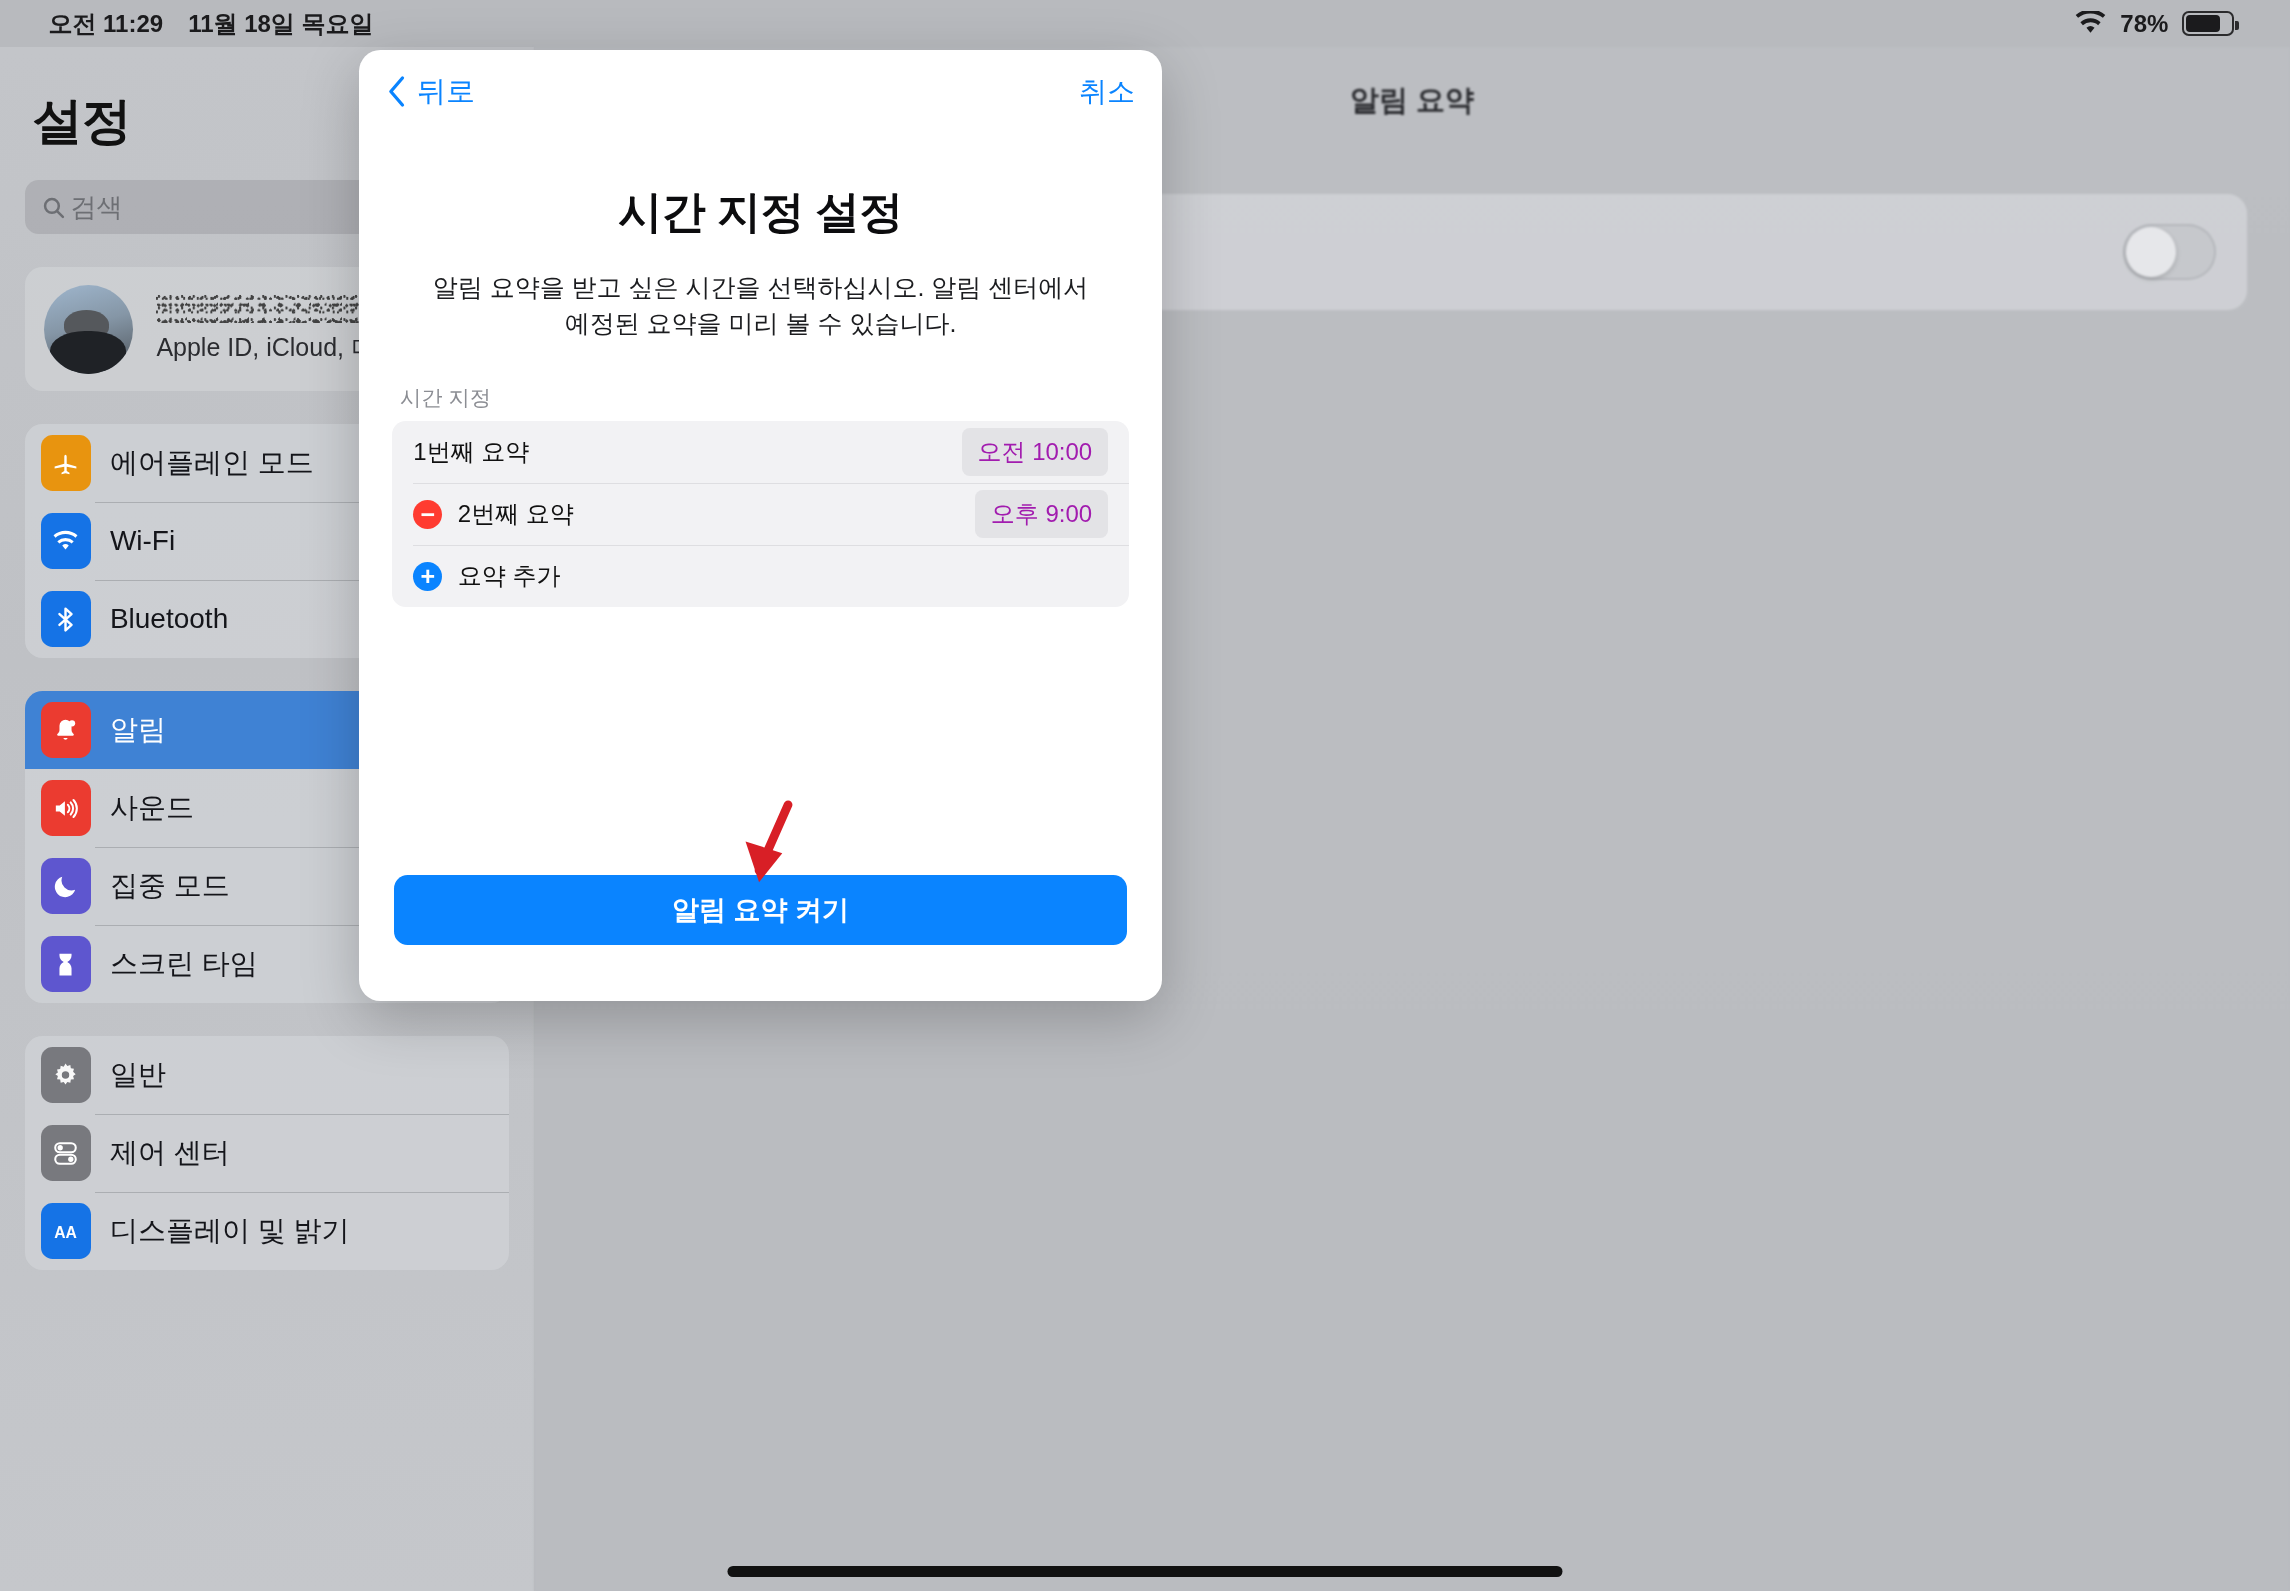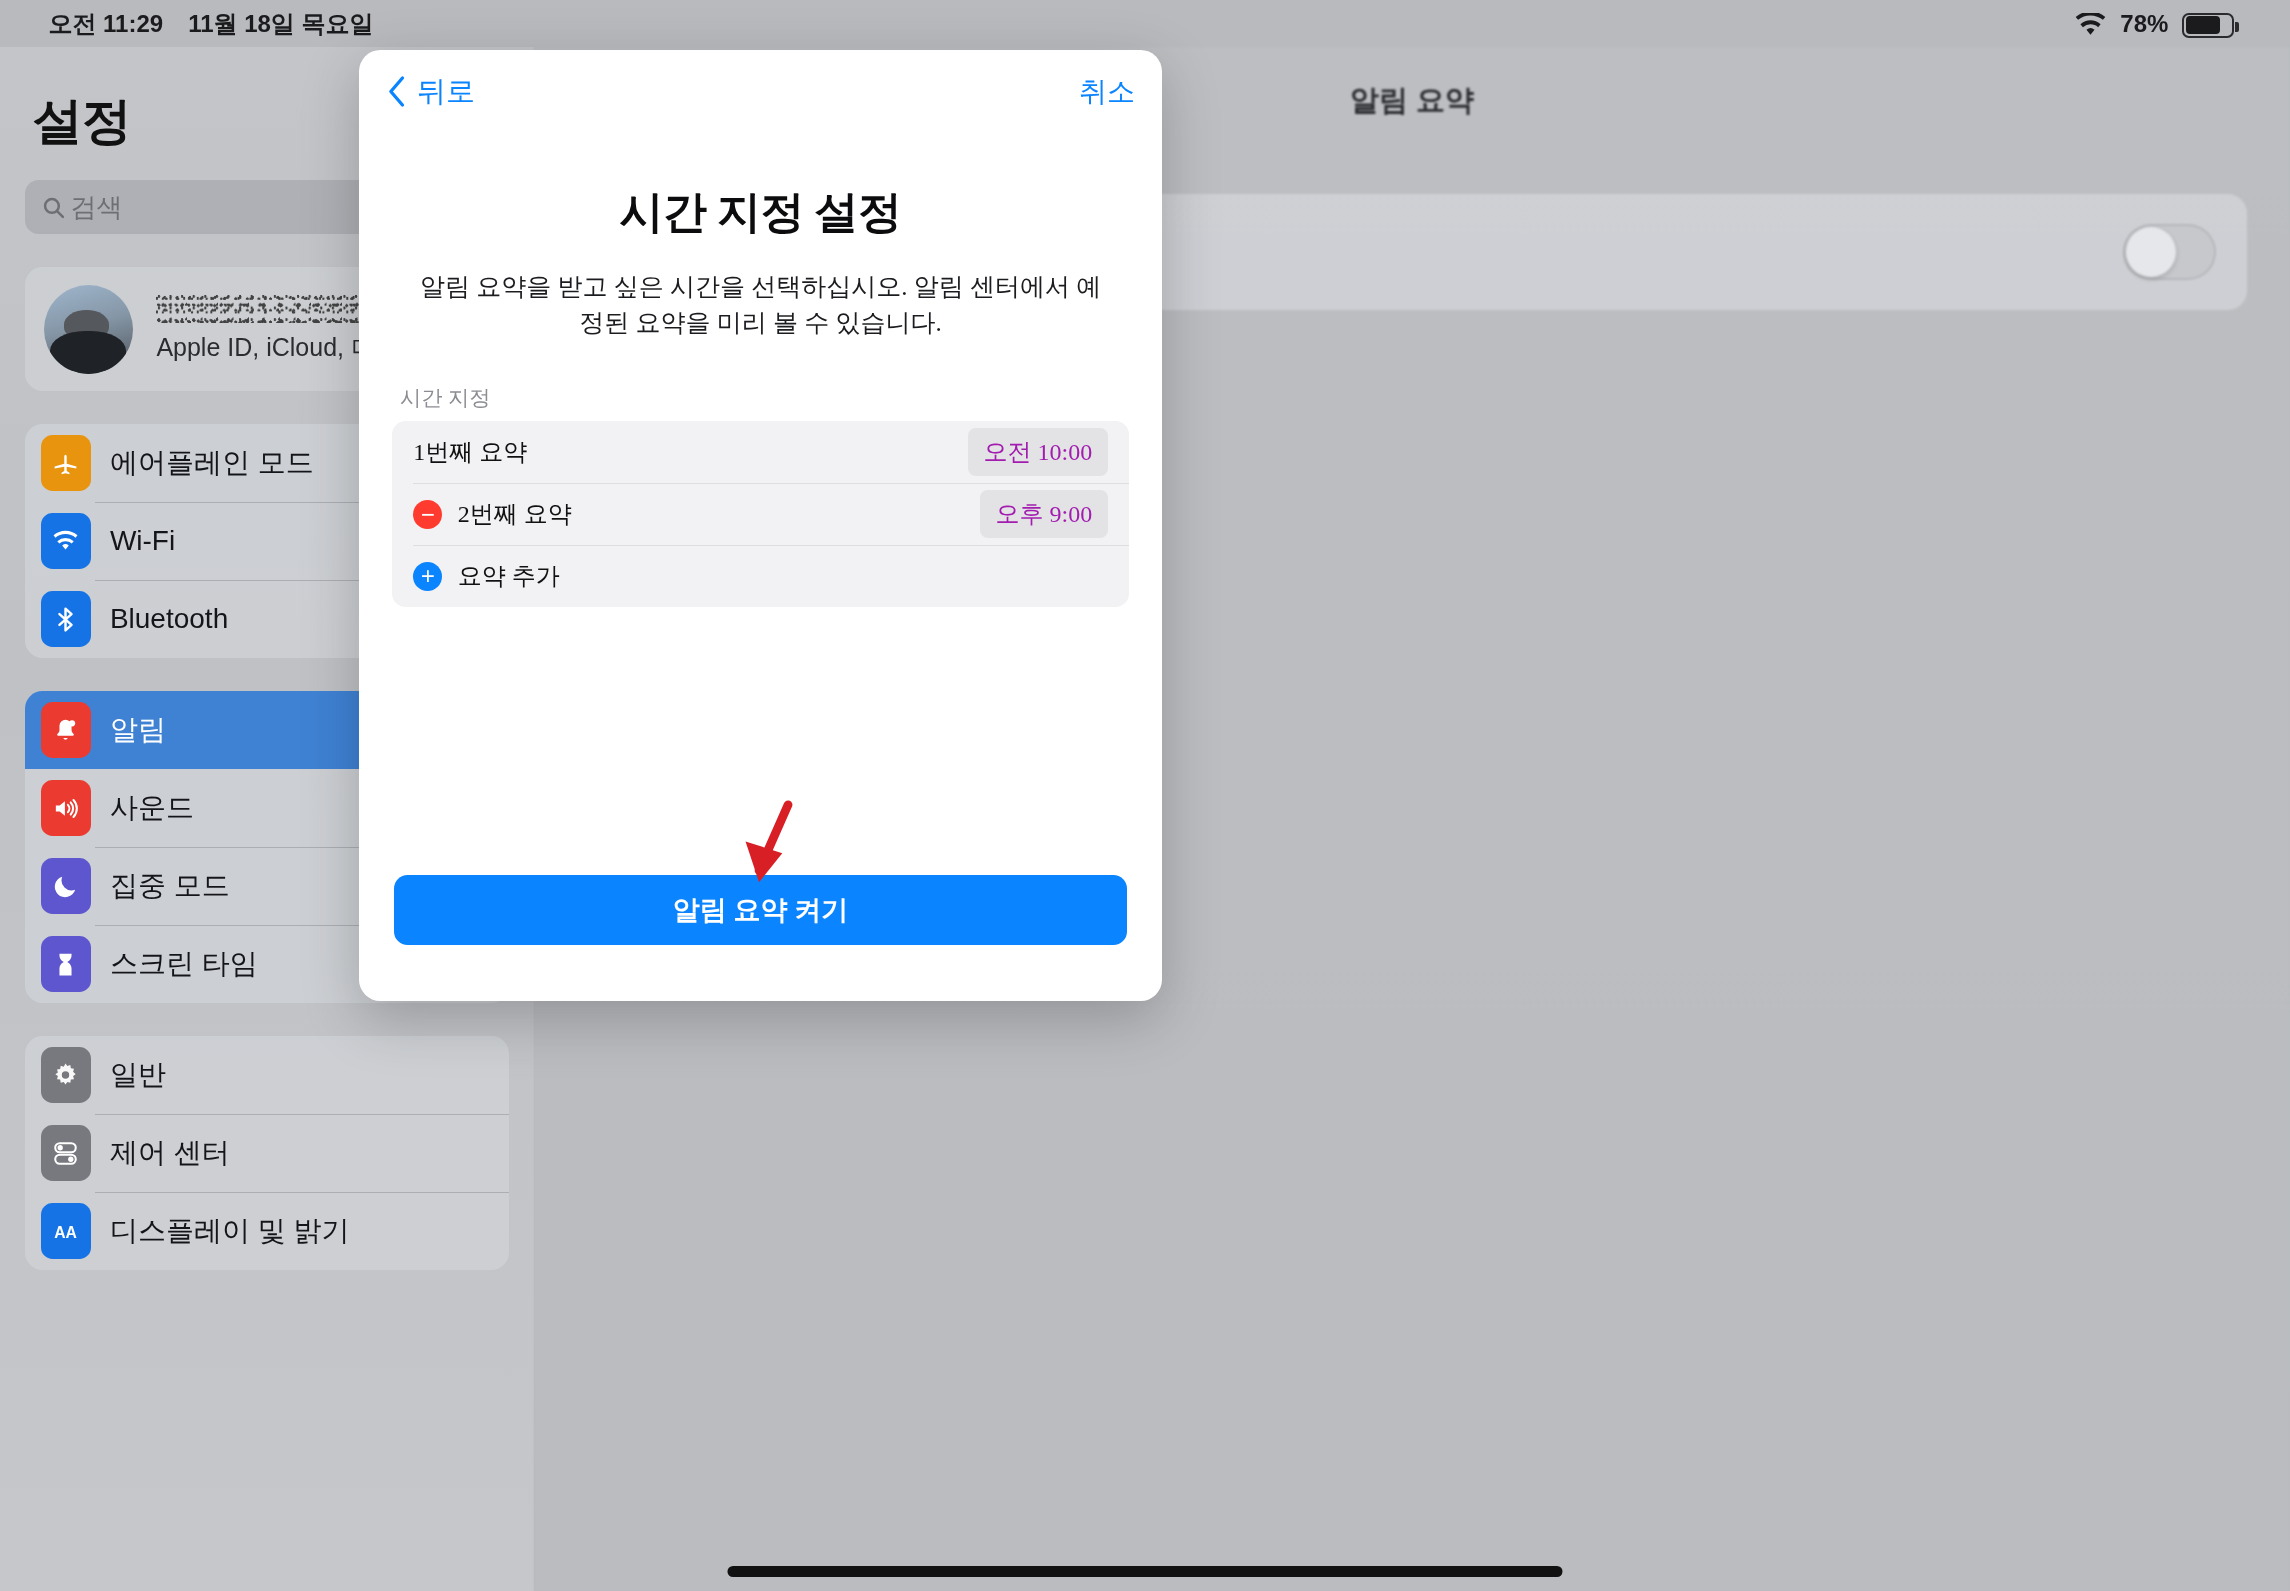--- a/index.html
+++ b/index.html
@@ -17,21 +17,21 @@
 
   
   .statusbar {
     position:absolute; top:0; left:0; width:2290px; height:47px;
     display:flex; align-items:center;
     padding:0 29px; color:#1b1b1d;
     font-size:24px; font-weight:600;
     z-index:5;
   }
   .sb-left { display:flex; align-items:center; gap:25px; margin-left:19.4px; }
-  .sb-right { margin-left:auto; display:flex; align-items:flex-end; gap:13.6px; margin-right:27px; }
+  .sb-right { margin-left:auto; display:flex; align-items:center; gap:13.6px; margin-right:27px; }
   .wifi-icon { display:block; }
   .battery {
     width:52px; height:25px; border:2.4px solid #2b2b2d; border-radius:6.8px;
     position:relative; display:flex; align-items:center; padding:1.9px;
   }
   .battery::after {
     content:""; position:absolute; right:-6.8px; top:7.8px;
     width:3.9px; height:9.7px; background:#2b2b2d; border-radius:0 1.9px 1.9px 0;
   }
   .battery-fill { height:100%; background:#1b1b1d; border-radius:3.9px; width:78%; }
@@ -160,21 +160,21 @@
     z-index:6;
   }
 
   
   .modal {
     position:absolute; left:359px; top:50px;
     width:803px; height:951px;
     background:#fff; border-radius:21.3px;
     box-shadow:0 17.5px 58px rgba(0,0,0,0.22);
     z-index:20;
-    display:flex; flex-direction:column;font-family:Liberation Serif, serif;
+    display:flex; flex-direction:column;
   }
   .modal-nav {
     height:83px; display:flex; align-items:center;
     padding:0 27px; flex:none;
   }
   .nav-back {
     display:flex; align-items:center; gap:9.7px;
     color:#0a84ff; font-size:29px; cursor:pointer;
   }
   .nav-cancel {

